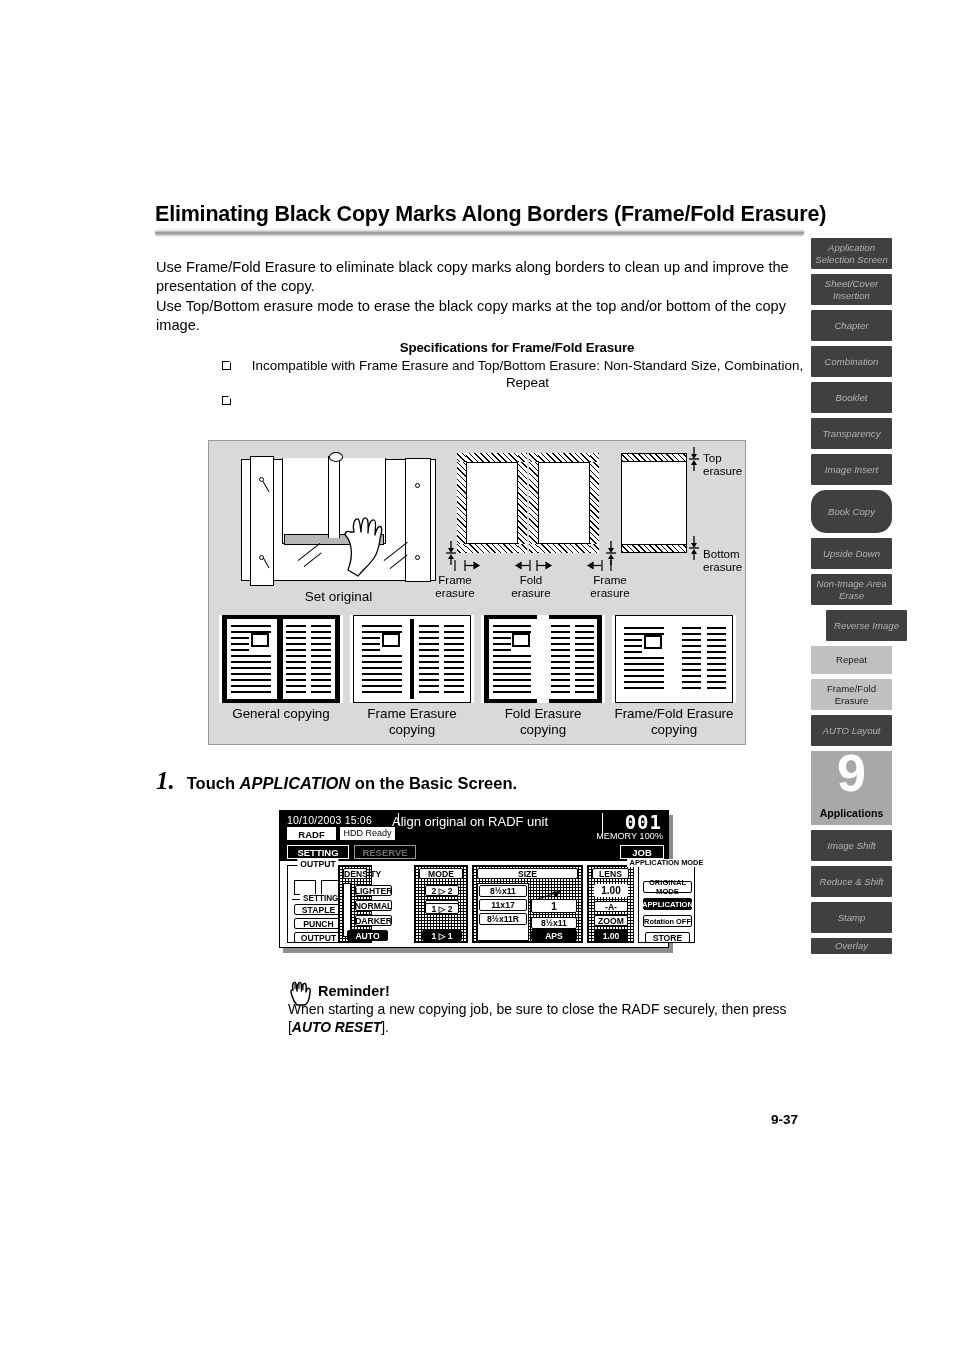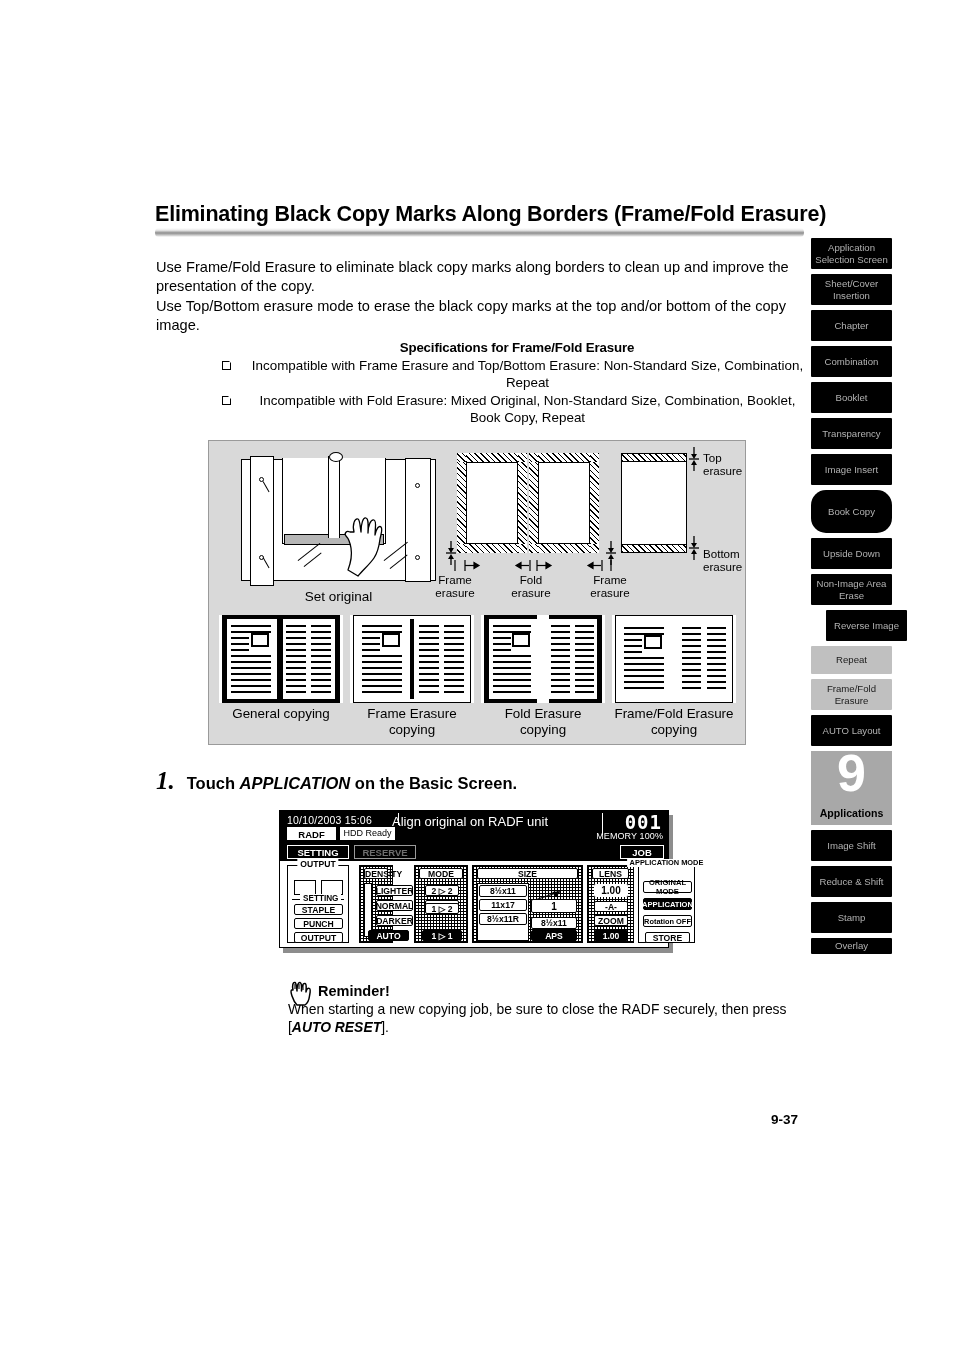--- a/index.html
+++ b/index.html
@@ -176,21 +176,21 @@
   .rem-body { margin-top:2px; font-size:13.9px; line-height:1.26; }
   .rem-body b { font-style:italic; }
 
   
   .sidebar { position:absolute; left:811px; top:238px; width:81px; }
   .sb-item{
     width:81px; margin-bottom:5px; border-radius:1px;
     display:flex; align-items:center; justify-content:center; text-align:center;
     font-size:9.6px; line-height:1.18; padding:5px 2px;
   }
-  .sb-dim { background:#000000; color:#b2b2b2; }
+  .sb-dim { background:#404040; color:#b2b2b2;font-style:italic; }
   .sb-mid { background:#c0c0c0; color:#1a1a1a; }
   .sb-current{
     background:#a8a8a8; color:#000; height:74px; position:relative;
     display:block; padding:0; margin-bottom:5px;
   }
   .sb-current .big{
     position:absolute; left:0; right:0; top:-4px; text-align:center;
     font-size:52px; font-weight:bold; color:#fff; font-family:"Liberation Sans", sans-serif;
     line-height:1;
   }
@@ -219,21 +219,20 @@
 
   <div class="spec">
     <div class="spec-title">Specifications for Frame/Fold Erasure</div>
     <div class="spec-list">
       <div class="spec-item">
         <span class="spec-bullet"></span>
         <span>Incompatible with Frame Erasure and Top/Bottom Erasure: Non-Standard Size, Combination, Repeat</span>
       </div>
       <div class="spec-item">
         <span class="spec-bullet"></span>
-        <span>Incompatible with Fold Erasure: Mixed Original, Non-Standard Size, Combination, Booklet, Book Copy, Repeat</span>
       </div>
     </div>
   </div>
 
   <div class="diagram">
     <div class="diagram-top">
 
       <div style="position:absolute;left:14px;top:10px;width:231px;height:155px;">
         <div class="scanner">
           <div class="sc-left-panel">
@@ -580,21 +579,21 @@
         <div class="panel-legend">OUTPUT</div>
         <div style="position:absolute;left:6px;top:14px;width:22px;height:15px;border:1.2px solid #000;background:#fff;"></div>
         <div style="position:absolute;left:33px;top:14px;width:22px;height:15px;border:1.2px solid #000;background:#fff;"></div>
         <div style="position:absolute;left:4px;top:33px;right:4px;height:1px;background:#000;"></div>
         <div style="position:absolute;left:12px;top:28px;background:#fff;padding:0 3px;font-size:8.2px;font-weight:bold;">SETTING</div>
         <div class="key" style="left:6px;top:38px;width:49px;height:11px;">STAPLE</div>
         <div class="key" style="left:6px;top:52px;width:49px;height:11px;">PUNCH</div>
         <div class="key" style="left:6px;top:66px;width:49px;height:11px;">OUTPUT</div>
       </div>
 
-      <div class="panel" style="left:79px;width:34px;">
+      <div class="panel" style="left:58px;width:34px;">
         <div class="panel-legend-box">DENSITY</div>
         <div style="position:absolute;left:4px;top:17px;width:8px;height:54px;background:#fff;border:1.1px solid #000;"></div>
         <div class="key" style="left:16px;top:19px;width:37px;height:11px;">LIGHTER</div>
         <div class="key" style="left:16px;top:34px;width:37px;height:11px;">NORMAL</div>
         <div class="key" style="left:16px;top:49px;width:37px;height:11px;">DARKER</div>
         <div class="key dark" style="left:8px;top:64px;width:41px;height:11px;">AUTO</div>
       </div>
 
       <div class="panel" style="left:134px;width:54px;">
         <div class="panel-legend-box">MODE</div>

